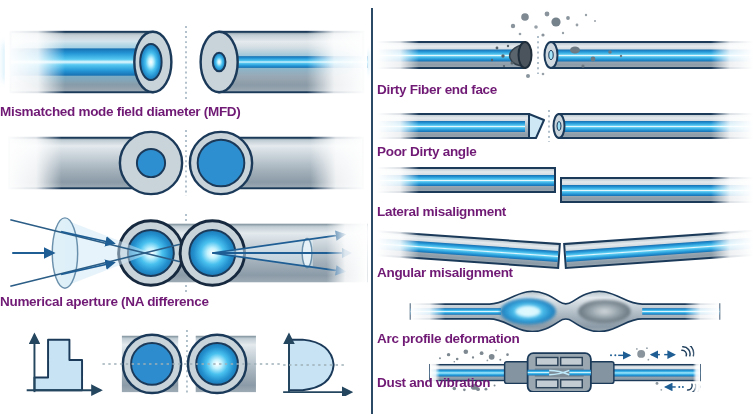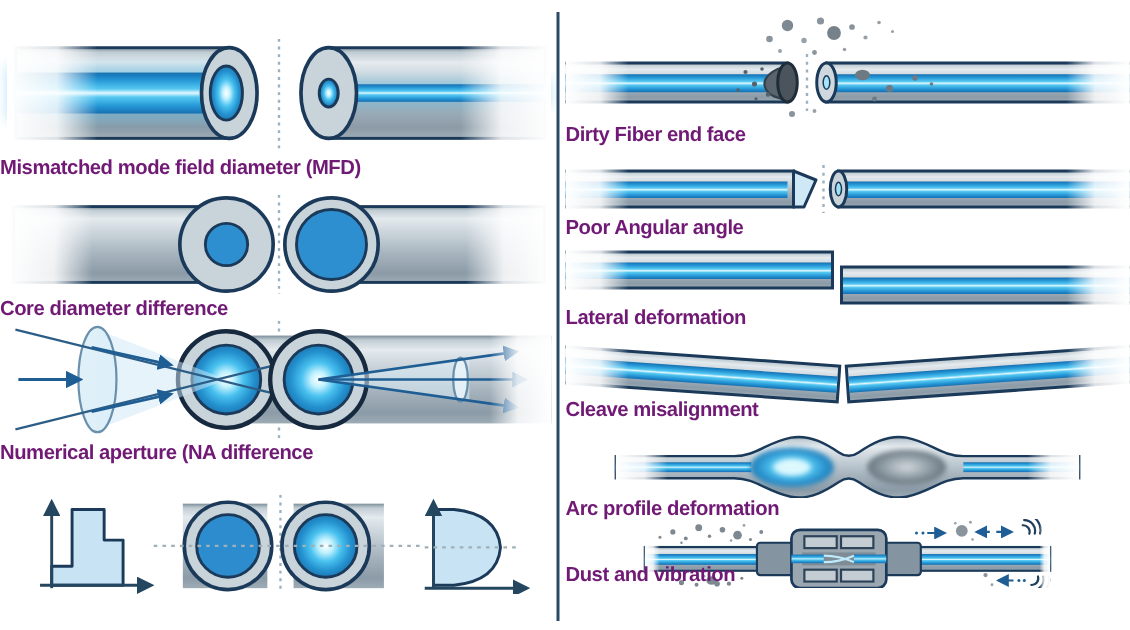--- a/index.html
+++ b/index.html
@@ -114,21 +114,20 @@
           <circle cx="150" cy="36" r="14.5" fill="#2e8fd0" class="ol" stroke-width="2"></circle>
         </g>
         <g>
           <circle cx="222" cy="36" r="32" fill="#c9d3da" class="ol" stroke-width="2.5"></circle>
           <circle cx="222" cy="36" r="24" fill="#2e8fd0" class="ol" stroke-width="2"></circle>
         </g>
         <rect x="0" y="0" width="58" height="72" fill="url(#gFadeL)"></rect>
         <rect x="314" y="0" width="58" height="72" fill="url(#gFadeR)"></rect>
       </svg>
     </figure>
-    <div class="cap" style="top:199px">Core diameter difference</div>
 
     <figure class="art" style="top:212px;margin:0">
       <svg viewBox="0 0 372 84" width="372" height="82">
         <line class="dotline" x1="186" y1="2" x2="186" y2="82"></line>
         <g>
           <rect x="150" y="12" width="36" height="60" fill="url(#gClad)"></rect>
           <circle cx="150" cy="42" r="33" fill="#c9d3da" stroke="#16293e" stroke-width="3"></circle>
           <circle cx="150" cy="42" r="23.5" fill="url(#gCoreGlow)" class="ol" stroke-width="2"></circle>
           <polygon points="62,8 150,42 62,76" fill="#cfe7f5" opacity=".5"></polygon>
           <ellipse cx="62" cy="42" rx="13" ry="36" fill="#ddeff8" opacity=".9" stroke="#5b85a4" stroke-width="1.5"></ellipse>
@@ -249,53 +248,53 @@
         <g>
           <rect x="182" y="8" width="198" height="24" fill="url(#gClad)" class="ol" stroke-width="2"></rect>
           <rect x="186" y="15" width="194" height="11" fill="url(#gBeam)"></rect>
           <ellipse cx="182" cy="20" rx="5.5" ry="12" fill="#c9d3da" class="ol" stroke-width="2"></ellipse>
           <ellipse cx="182" cy="20" rx="2" ry="4.5" fill="#9fe2f8" class="ol" stroke-width="1"></ellipse>
         </g>
         <rect x="0" y="0" width="42" height="40" fill="url(#gFadeL)"></rect>
         <rect x="334" y="0" width="42" height="40" fill="url(#gFadeR)"></rect>
       </svg>
     </figure>
-    <div class="cap" style="top:145px">Poor Angular angle</div>
+    <div class="cap" style="top:145px">Poor Dirty angle</div>
 
     <figure class="art" style="top:164px;margin:0">
       <svg viewBox="0 0 376 42" width="376" height="42">
         <g>
           <rect x="-4" y="4" width="182" height="24" fill="url(#gClad)" class="ol" stroke-width="2"></rect>
           <rect x="-4" y="11" width="181" height="11" fill="url(#gBeam)"></rect>
         </g>
         <g>
           <rect x="184" y="14" width="196" height="24" fill="url(#gClad)" class="ol" stroke-width="2"></rect>
           <rect x="185" y="21" width="195" height="11" fill="url(#gBeam)"></rect>
         </g>
         <rect x="0" y="0" width="42" height="42" fill="url(#gFadeL)"></rect>
         <rect x="334" y="0" width="42" height="42" fill="url(#gFadeR)"></rect>
       </svg>
     </figure>
-    <div class="cap" style="top:205px">Lateral deformation</div>
+    <div class="cap" style="top:205px">Lateral misalignment</div>
 
     <figure class="art" style="top:228px;margin:0">
       <svg viewBox="0 0 376 42" width="376" height="42">
         <g transform="rotate(4 182 28)">
           <rect x="-12" y="16" width="194" height="24" fill="url(#gClad)" class="ol" stroke-width="2"></rect>
           <rect x="-12" y="23" width="193" height="11" fill="url(#gBeam)"></rect>
         </g>
         <g transform="rotate(-4 188 28)">
           <rect x="188" y="16" width="200" height="24" fill="url(#gClad)" class="ol" stroke-width="2"></rect>
           <rect x="189" y="23" width="199" height="11" fill="url(#gBeam)"></rect>
         </g>
         <rect x="0" y="0" width="42" height="42" fill="url(#gFadeL)"></rect>
         <rect x="334" y="0" width="42" height="42" fill="url(#gFadeR)"></rect>
       </svg>
     </figure>
-    <div class="cap" style="top:266px">Cleave misalignment</div>
+    <div class="cap" style="top:266px">Angular misalignment</div>
 
     <figure class="art" style="top:286px;margin:0">
       <svg viewBox="0 0 376 56" width="376" height="46">
         <path d="M0,22 H96 C114,22 122,11 142,7 C158,4 172,13 181,19 C186,22.5 192,22.5 197,19 C206,13 220,4 236,7 C256,11 264,22 282,22 H376 V40 H282 C264,40 256,51 236,55 C220,58 206,49 197,43 C192,39.5 186,39.5 181,43 C172,49 158,58 142,55 C122,51 114,40 96,40 H0 Z" fill="url(#gClad)" class="ol" stroke-width="2"></path>
         <rect x="0" y="27" width="110" height="8" fill="url(#gBeam)"></rect>
         <rect x="282" y="27" width="94" height="8" fill="url(#gBeam)"></rect>
         <ellipse cx="143" cy="31" rx="34" ry="16" fill="url(#gCoreGlow)" opacity=".95" filter="url(#soft)"></ellipse>
         <ellipse cx="143" cy="31" rx="15" ry="6" fill="#dffaff" opacity=".9" filter="url(#soft)"></ellipse>
         <ellipse cx="236" cy="31" rx="32" ry="14" fill="url(#gGrayGlow)" opacity=".92" filter="url(#soft)"></ellipse>
         <rect x="0" y="0" width="42" height="56" fill="url(#gFadeL)"></rect>

